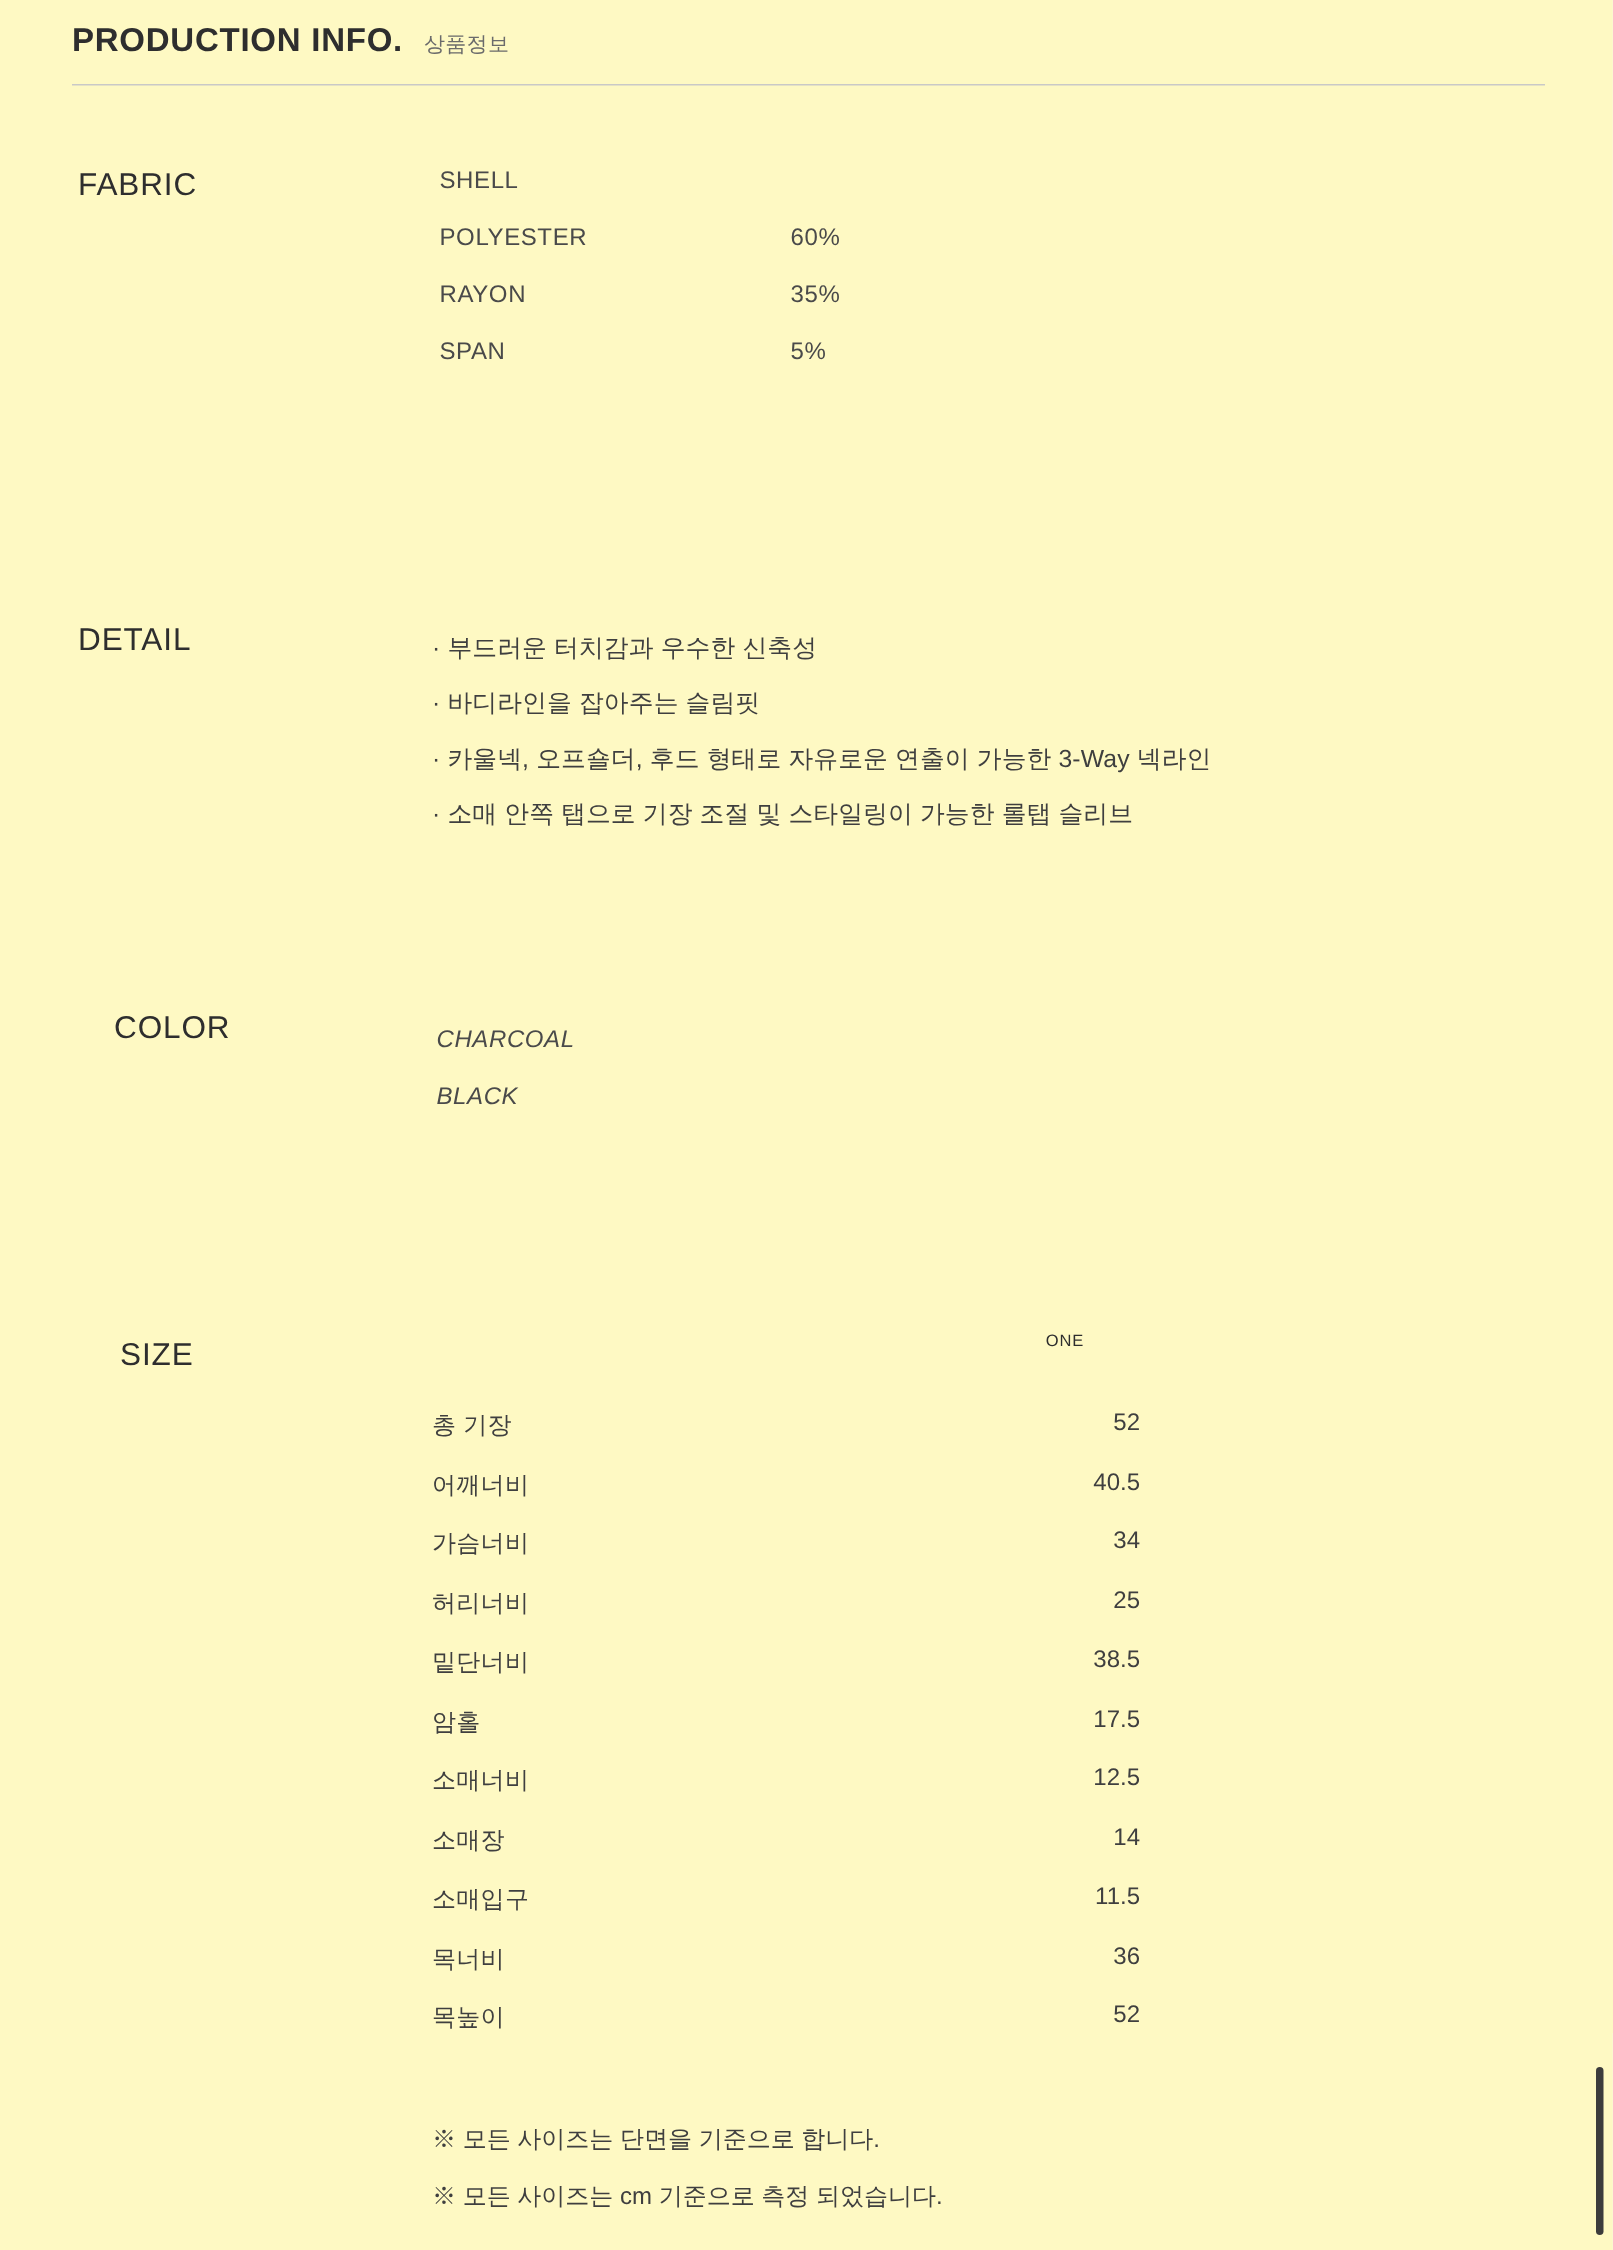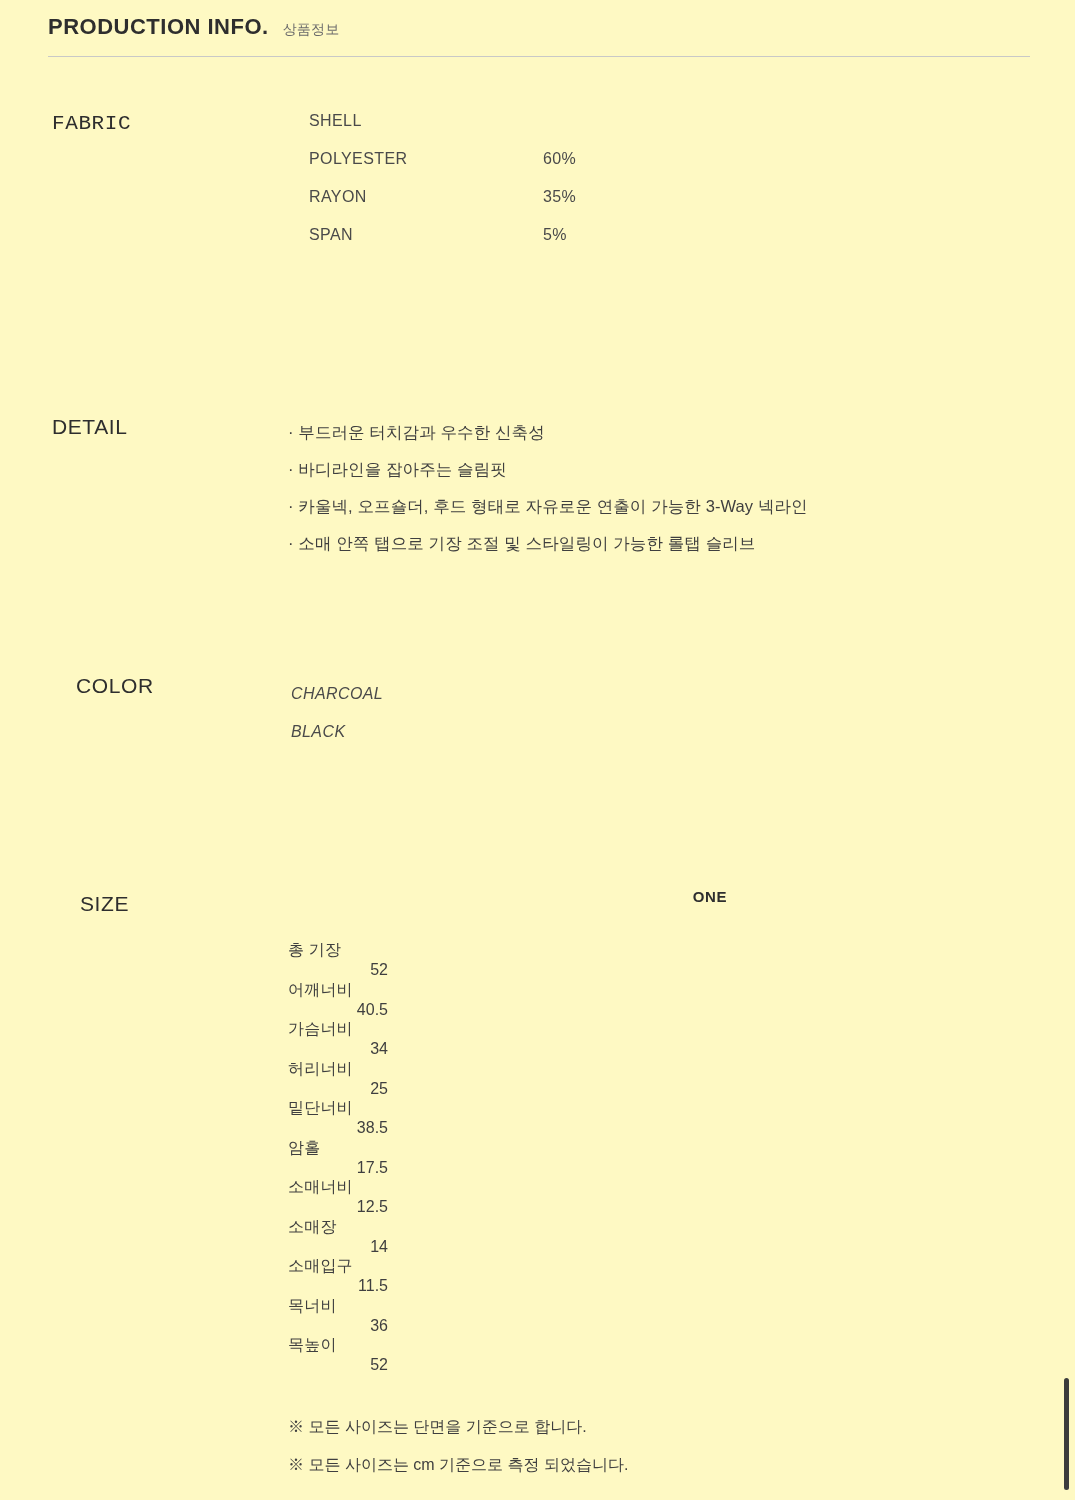--- a/index.html
+++ b/index.html
@@ -67,21 +67,20 @@
     left: 293px;
     top: 112px;
     font-size: 16px;
     color: #4a4a4a;
     letter-spacing: 0.4px;
   }
   .fabric-row {
     display: flex;
     height: 38px;
     align-items: flex-start;
-    margin-left: 16px;
   }
   .fabric-name { width: 234px; }
   .fabric-val { width: 90px; }
 
   
   .detail-block {
     position: absolute;
     left: 288px;
     top: 414px;
     font-size: 16.5px;
@@ -102,37 +101,36 @@
     font-style: italic;
   }
 
   
   .size-head {
     position: absolute;
     left: 660px;
     top: 888px;
     width: 100px;
     text-align: center;
-    font-size: 15px;
-    font-weight: bold;
+    font-size: 11px;
+    font-weight: normal;
     color: #2e2e2e;
     letter-spacing: 0.6px;
   }
   .size-table {
     position: absolute;
     left: 288px;
     top: 940px;
     font-size: 16px;
     color: #3f3f3f;
   }
   .size-row {
     display: flex;
     height: 39.5px;
     align-items: flex-start;
-    flex-direction: column;
   }
   .size-name {
     width: 372px;
     letter-spacing: 0.2px;
   }
   .size-val {
     width: 100px;
     text-align: right;
   }
 
@@ -161,21 +159,21 @@
 <body>
 
 <div class="page">
 
   <div class="header">
     <span class="header-title">PRODUCTION INFO.</span>
     <span class="header-sub">상품정보</span>
   </div>
   <div class="header-rule"></div>
 
-  <div class="sec-label" style="top:112px;font-family:Liberation Mono, monospace;">FABRIC</div>
+  <div class="sec-label" style="top:112px;">FABRIC</div>
   <div class="fabric-block">
     <div class="fabric-row">
       <span class="fabric-name">SHELL</span>
       <span class="fabric-val"></span>
     </div>
     <div class="fabric-row">
       <span class="fabric-name">POLYESTER</span>
       <span class="fabric-val">60%</span>
     </div>
     <div class="fabric-row">

